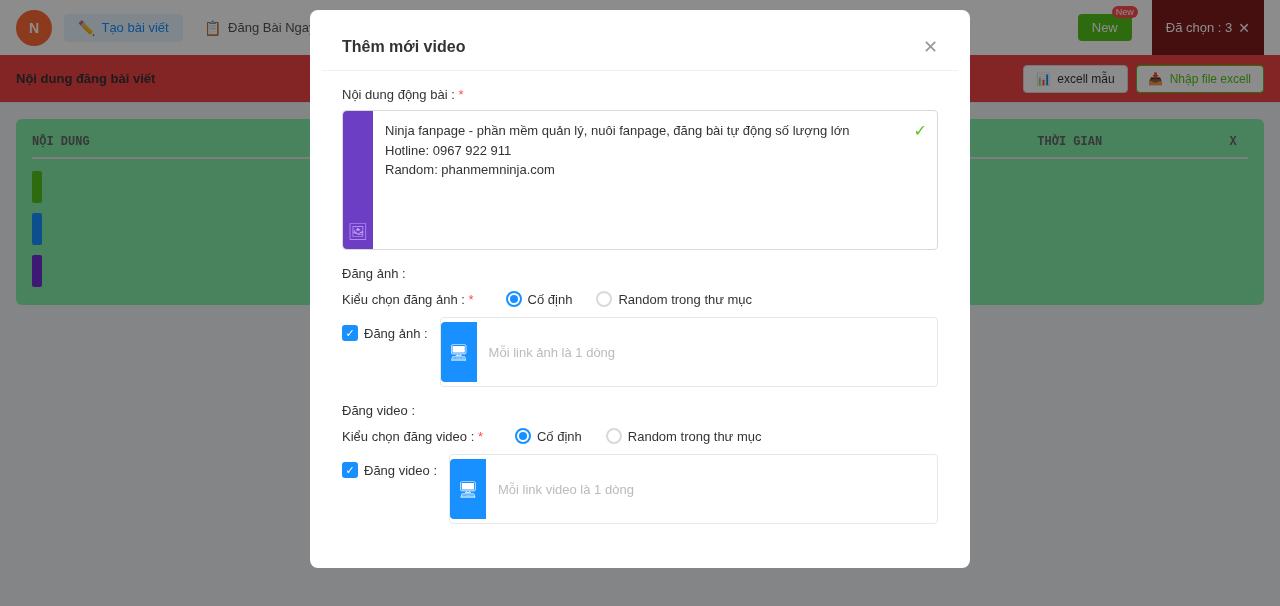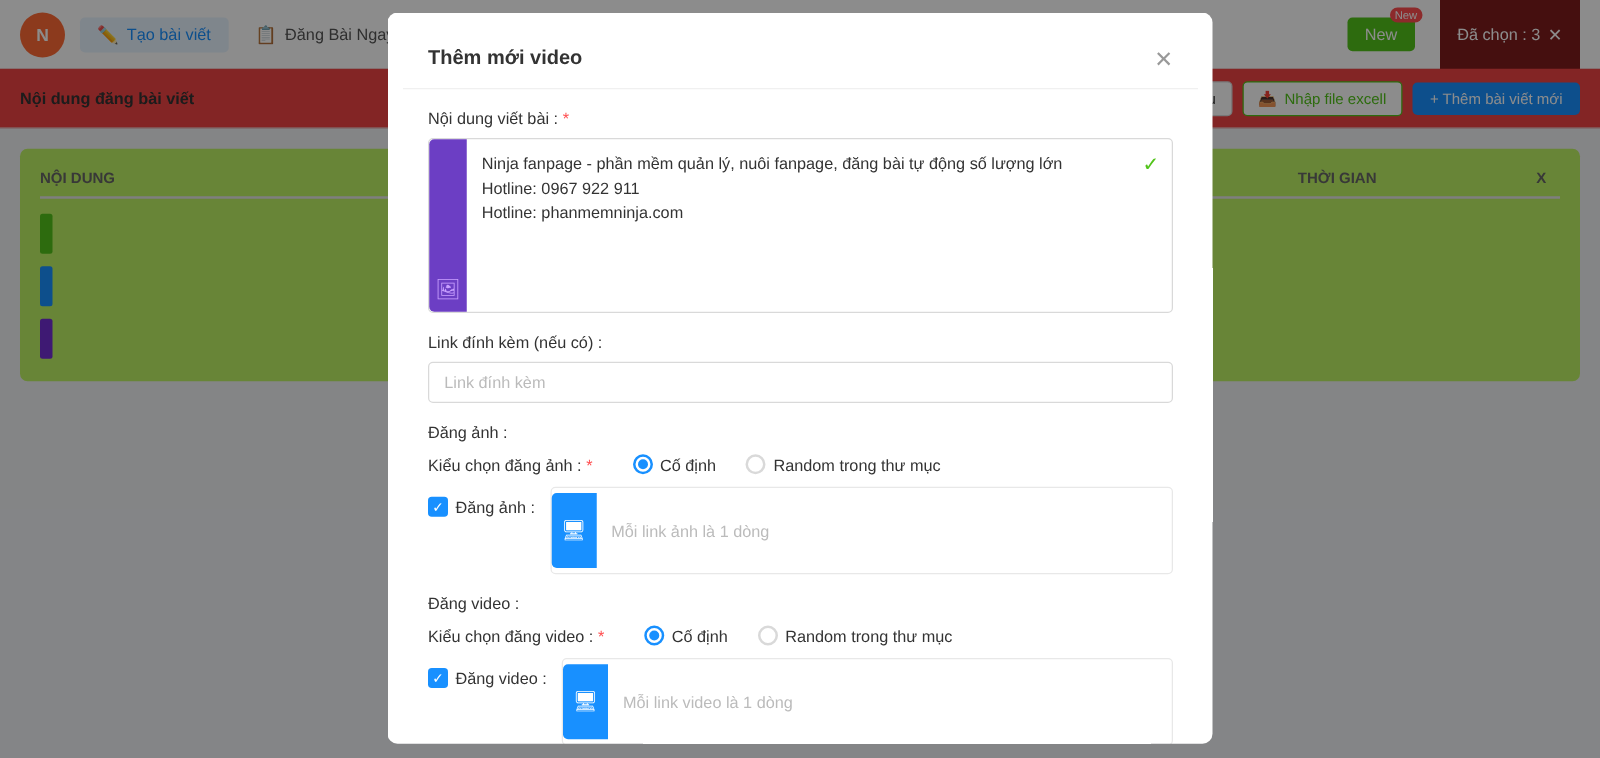--- a/index.html
+++ b/index.html
@@ -115,23 +115,24 @@
       z-index: 1;
     }
 
     
     .content-area {
       position: absolute;
       top: 103px; left: 0; right: 0; bottom: 0;
       padding: 16px;
     }
     .content-card {
-      background: #bef264;
+      background: #86efac;
       border-radius: 6px;
       padding: 16px;
+      font-family: Liberation Mono, monospace;
     }
     .table-header {
       display: flex;
       border-bottom: 2px solid #e8e8e8;
       padding-bottom: 8px;
     }
     .table-col {
       font-size: 12px;
       font-weight: 600;
       color: #666;
@@ -409,23 +410,20 @@
 <div class="sub-header">
   <span style="font-size:13px; font-weight:600; color:#333;">Nội dung đăng bài viết</span>
   <div class="toolbar-right">
     <button class="btn-excel">
       <span>📊</span>
       <span>excell mẫu</span>
     </button>
     <button class="btn-excel-green">
       <span>📥</span>
       <span>Nhập file excell</span>
-    </button>
-    <button class="btn-add-post">
-      <span>+ Thêm bài viết mới</span>
     </button>
   </div>
 </div>
 
 <div class="content-area">
   <div class="content-card">
     <div class="table-header">
       <div class="table-col col-content">NỘI DUNG</div>
       <div class="table-col col-image">Đăng ảnh</div>
       <div class="table-col col-time">Thời gian</div>
@@ -451,42 +449,38 @@
 
     <div class="modal-header">
       <span class="modal-title">Thêm mới video</span>
       <button class="modal-close">✕</button>
     </div>
 
     <div class="modal-body">
 
       <div class="form-section">
         <span class="form-label">
-          <span>Nội dung viết bài :</span>
+          <span>Nội dung động bài :</span>
           <span class="required">*</span>
         </span>
         <div class="content-textarea-wrapper">
           <div class="content-sidebar-bar">
             <span class="content-sidebar-icon">🖼</span>
           </div>
           <div class="content-text-area">
             <div class="content-text">
               <div>Ninja fanpage - phần mềm quản lý, nuôi fanpage, đăng bài tự động số lượng lớn</div>
               <div>Hotline: 0967 922 911</div>
-              <div>Hotline: phanmemninja.com</div>
+              <div>Random: phanmemninja.com</div>
             </div>
             <span class="content-check">✓</span>
           </div>
         </div>
       </div>
 
-      <div class="form-section">
-        <span class="form-label">Link đính kèm (nếu có) :</span>
-        <input class="link-input" type="text" placeholder="Link đính kèm" style="">
-      </div>
 
       <div class="form-section">
         <div class="section-heading">Đăng ảnh :</div>
 
         <div class="radio-group">
           <span class="radio-label-wrap">
             <span>Kiểu chọn đăng ảnh :</span>
             <span class="required">*</span>
           </span>
           <label class="radio-option">

